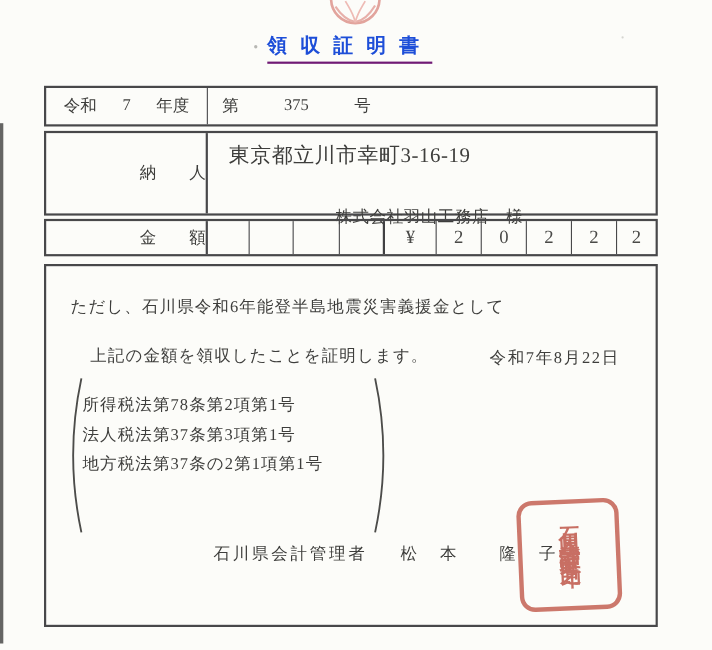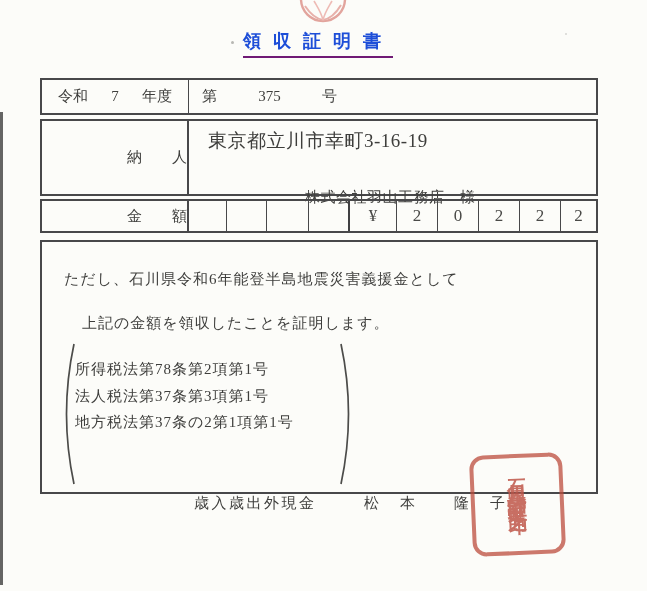--- a/index.html
+++ b/index.html
@@ -47,21 +47,21 @@
   .row3 { top:199px; height:34px; }
   .row3 .cellbox { border-right:1.5px solid #48484a; display:flex; align-items:center; justify-content:center; font-size:17px; color:#4a4a48; }
   .row3 .e1 { width:38px; } .row3 .e2 { width:40px; } .row3 .e3 { width:42px; }
   .row3 .e4 { width:41px; border-right:2.5px solid #404042; }
   .row3 .yen { width:47px; }
   .row3 .d  { width:41px; }
   .row3 .dlast { flex:1; border-right:none; }
 
   
   .bodybox {
-    position:absolute; left:40px; top:240px; width:558px; height:254px;
+    position:absolute; left:40px; top:240px; width:558px; height:330px;
     border:2px solid #48484a;
   }
   .bline { position:absolute; font-size:15px; letter-spacing:1px; white-space:nowrap; }
   .proviso { left:22px; top:28px; }
   .certify { left:40px; top:72px; }
   .docdate { left:403px; top:74px; letter-spacing:1.5px; }
 
   .bracket { position:absolute; }
   .clauses { position:absolute; left:33px; top:103px; font-size:15px; line-height:26.5px; letter-spacing:1px;margin-top:11px; }
 
@@ -140,36 +140,37 @@
     <div class="cellbox d">2</div>
     <div class="cellbox d">0</div>
     <div class="cellbox d">2</div>
     <div class="cellbox d">2</div>
     <div class="cellbox d dlast">2</div>
   </div>
 
   <div class="bodybox">
     <div class="bline proviso">ただし、石川県令和6年能登半島地震災害義援金として</div>
     <div class="bline certify">上記の金額を領収したことを証明します。</div>
+    <div class="bline docdate">令和7年8月22日</div>
 
     <svg class="bracket" style="left:13px; top:99px;" width="22" height="146" viewBox="0 0 22 146">
       <path d="M 19,3 Q 4,73 19,143" fill="none" stroke="#4c4c4a" stroke-width="1.7"></path>
     </svg>
     <svg class="bracket" style="left:296px; top:99px;" width="22" height="146" viewBox="0 0 22 146">
       <path d="M 3,3 Q 18,73 3,143" fill="none" stroke="#4c4c4a" stroke-width="1.7"></path>
     </svg>
 
     <div class="clauses">
       <div>所得税法第78条第2項第1号</div>
       <div>法人税法第37条第3項第1号</div>
       <div>地方税法第37条の2第1項第1号</div>
     </div>
 
     <div class="signer">
-      <span class="signer-title">歳入歳出外現金</span>
+      <span class="signer-title">石川県会計管理者</span>
       <span class="signer-name">松　本　　隆　子</span>
     </div>
   </div>
 
   <div class="seal">
     <div class="seal-text">石川県会計管理者之印</div>
   </div>
 
   <div class="scan-edge"></div>
 

